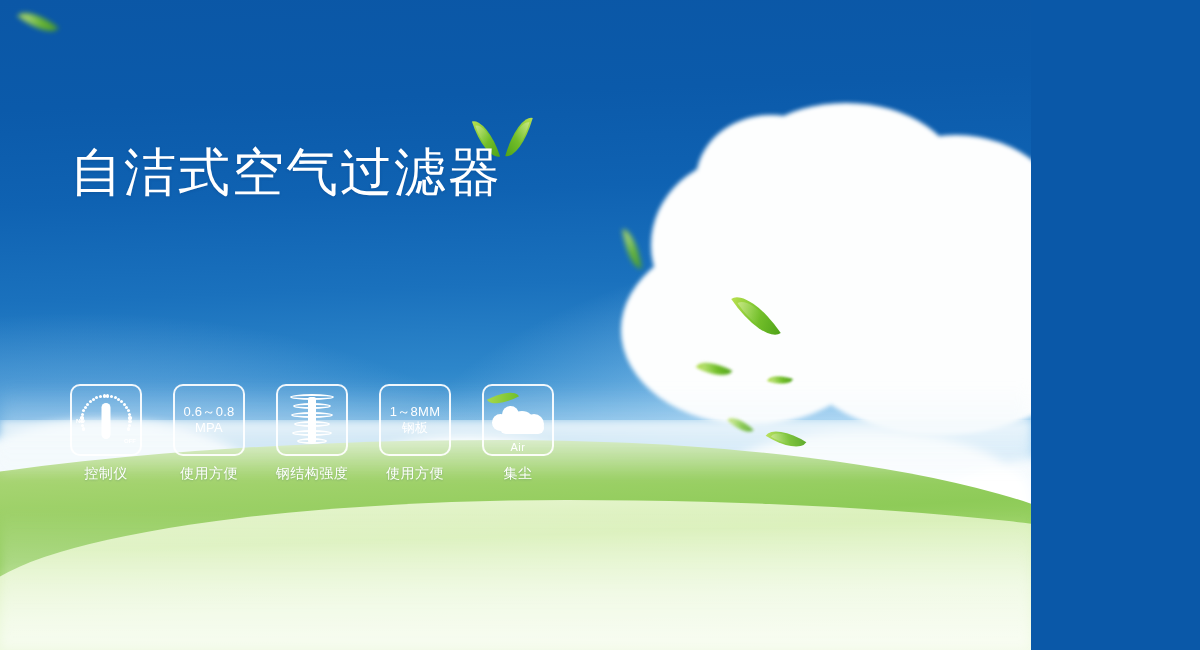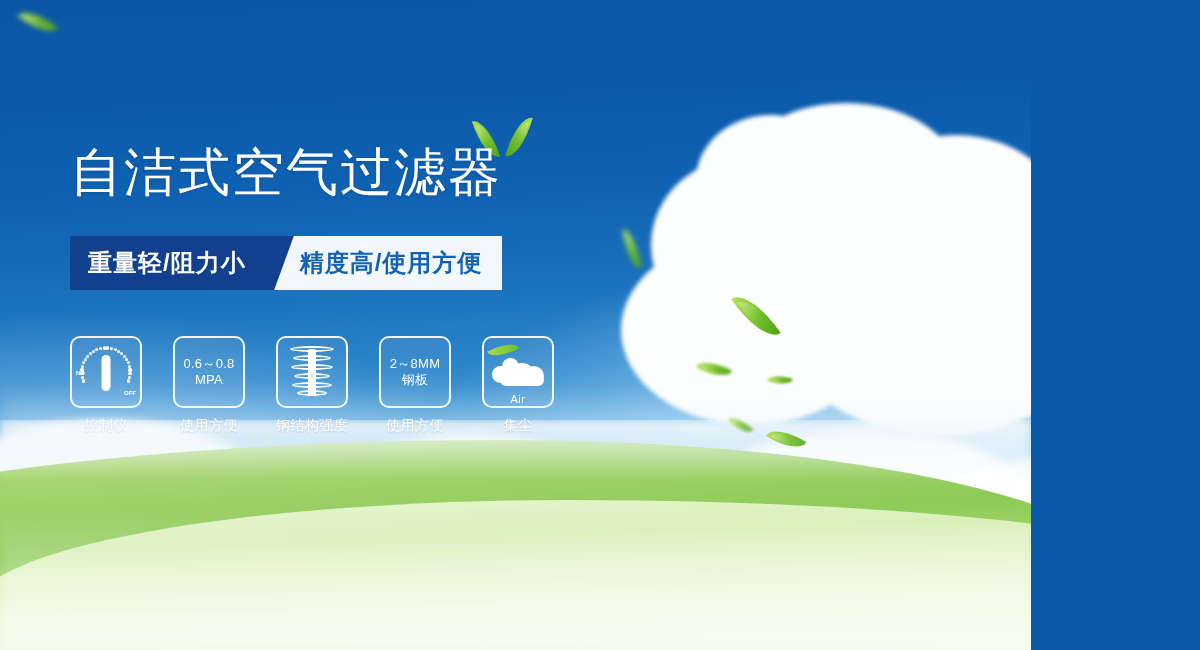--- a/index.html
+++ b/index.html
@@ -153,21 +153,21 @@
     display:flex; gap:31px;
   }
   .feature { width:72px; display:flex; flex-direction:column; align-items:center; }
   .feature-box {
     width:72px; height:72px;
     border:2px solid rgba(255,255,255,.92);
     border-radius:10px;
     background:rgba(255,255,255,.07);
     display:flex; flex-direction:column;
     align-items:center; justify-content:center;
-    position:relative; overflow:hidden;
+    position:relative; overflow:hidden;margin-top:48px;
   }
   .feature-text {
     color:#ffffff; font-size:13px; line-height:1.22;
     text-align:center; font-weight:400; letter-spacing:.3px;
   }
   .feature-label {
     margin-top:9px;
     color:#ffffff; font-size:14px; letter-spacing:.5px;
     white-space:nowrap;
     text-shadow:0 1px 2px rgba(0,45,95,.2);
@@ -265,24 +265,20 @@
   <div class="leaf" style="left:735px; top:412px; width:11px; height:26px; transform:rotate(-46deg); filter:blur(1.8px); opacity:.8;"></div>
   <div class="leaf" style="left:1060px; top:230px; width:14px; height:34px; transform:rotate(-30deg);"></div>
   <div class="leaf" style="left:1155px; top:130px; width:16px; height:38px; transform:rotate(-26deg);"></div>
   <div class="leaf" style="left:1105px; top:290px; width:14px; height:36px; transform:rotate(-36deg);"></div>
   <div class="leaf" style="left:1085px; top:390px; width:22px; height:52px; transform:rotate(-40deg);"></div>
   <div class="leaf" style="left:778px; top:420px; width:16px; height:38px; transform:rotate(-58deg); opacity:.9;"></div>
   <div class="leaf" style="left:1135px; top:420px; width:10px; height:24px; transform:rotate(-34deg);"></div>
 
   <div class="title">自洁式空气过滤器</div>
 
-  <div class="subbar">
-    <div class="subbar-dark">重量轻/阻力小</div>
-    <div class="subbar-light">精度高/使用方便</div>
-  </div>
 
   <div class="features">
 
     <div class="feature">
       <div class="feature-box">
         <div class="gauge">
           <div class="needle"></div>
           <span class="no">NO</span>
           <span class="off">OFF</span>
         <div class="dot" style="left: 5.14759px; top: 36.3906px;"></div>
@@ -337,21 +333,21 @@
           <div class="ring" style="top:36px; width:40px;"></div>
           <div class="ring" style="top:44px; width:30px;"></div>
         </div>
       </div>
       <div class="feature-label">钢结构强度</div>
     </div>
 
     <div class="feature">
       <div class="feature-box">
         <div class="feature-text">
-          <div>2～8MM</div>
+          <div>1～8MM</div>
           <div>钢板</div>
         </div>
       </div>
       <div class="feature-label">使用方便</div>
     </div>
 
     <div class="feature">
       <div class="feature-box">
         <div class="cloudicon">
           <div class="streak"></div>

